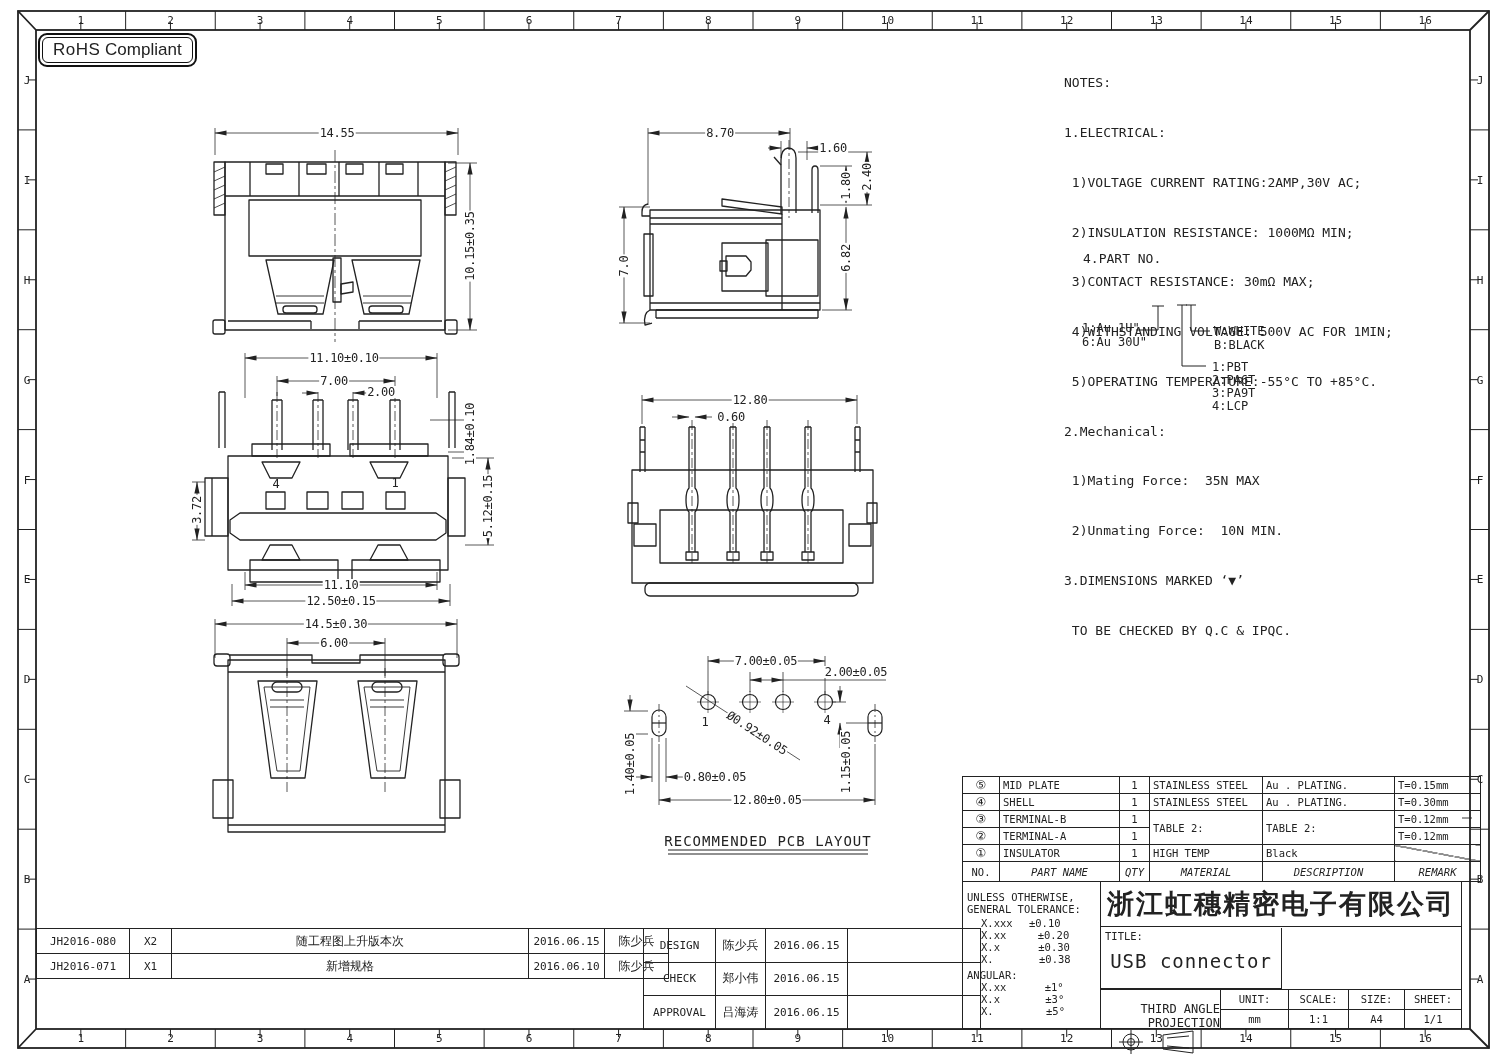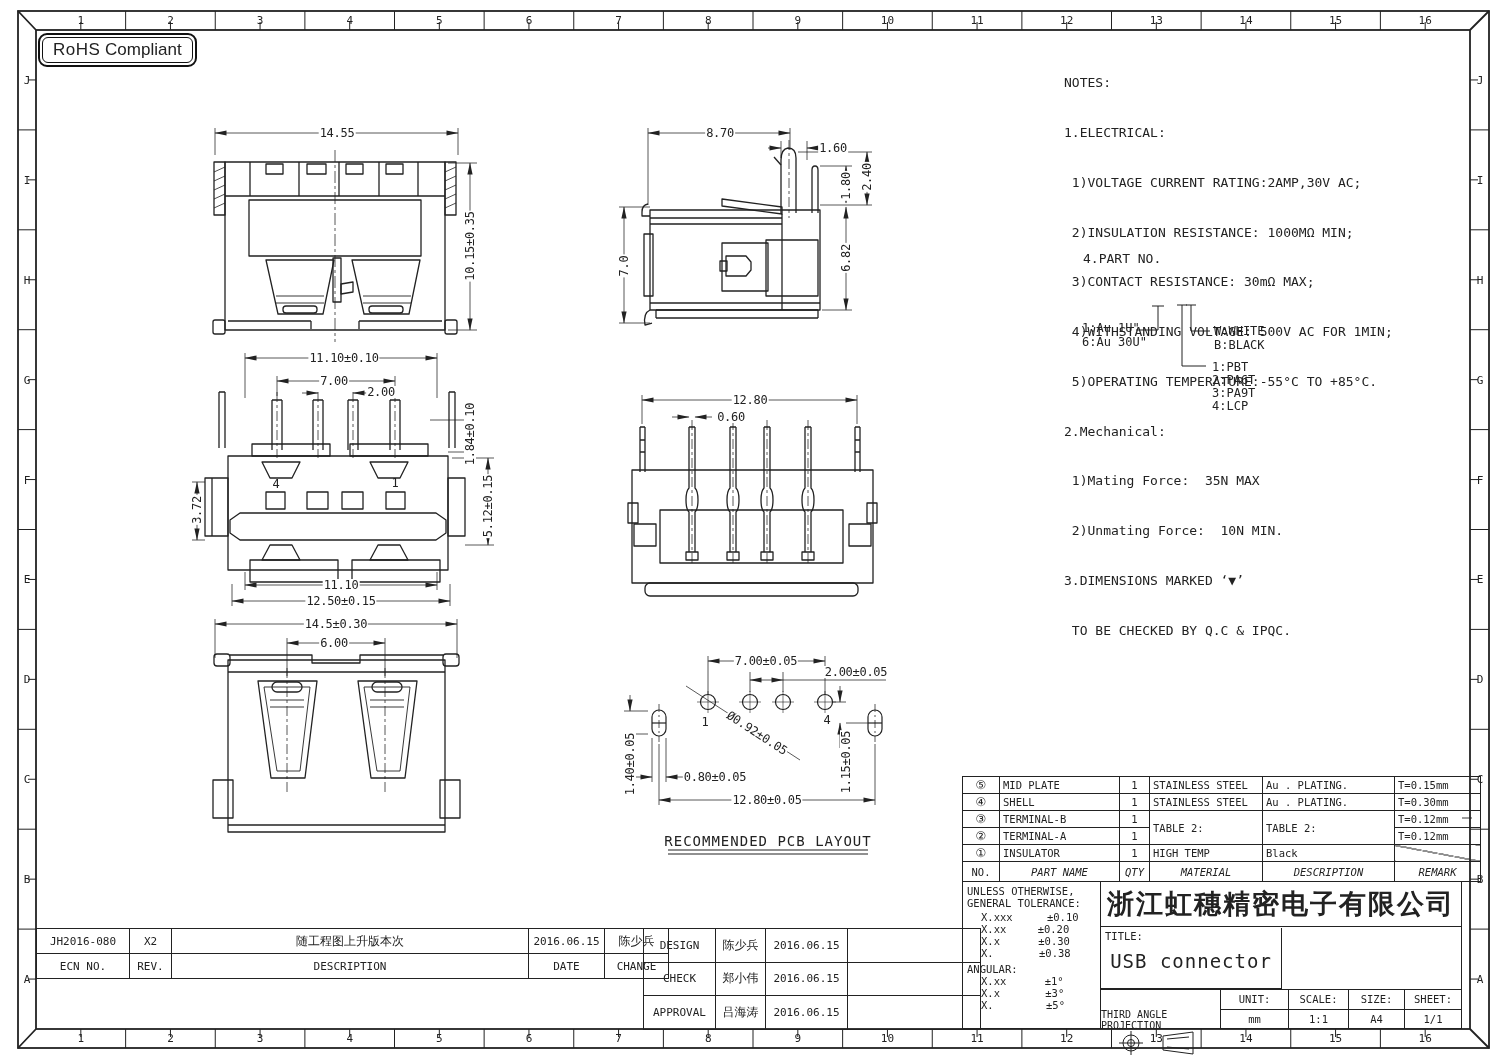--- a/index.html
+++ b/index.html
@@ -545,25 +545,25 @@
       <td>MATERIAL</td>
       <td>DESCRIPTION</td>
       <td>REMARK</td>
     </tr>
   </tbody>
     </table>
 
   <div id="tblock">
 
     <div class="cell small" style="left:0;top:0;width:138px;height:146px;border-right-width:1px;">
-      <div style="margin:3px 0 0 4px">UNLESS OTHERWISE,</div>
+      <div style="margin:9px 0 0 4px">UNLESS OTHERWISE,</div>
       <div style="margin-left:4px">GENERAL TOLERANCE:</div>
       <div style="margin:2px 0 0 18px">
         <span>X.xxx</span>
-        <span style="margin-left:28px">±0.10</span></div>
+        <span style="margin-left:10px">±0.10</span></div>
       <div style="margin-left:18px">
         <span>X.xx</span>
         <span style="margin-left:25px">±0.20</span></div>
       <div style="margin-left:18px">
         <span>X.x</span>
         <span style="margin-left:32px">±0.30</span></div>
       <div style="margin-left:18px">
         <span>X.</span>
         <span style="margin-left:39px">±0.38</span></div>
       <div style="margin:4px 0 0 4px">ANGULAR:</div>
@@ -580,21 +580,21 @@
 
     <div class="cell" style="left:138px;top:46px;width:181px;height:61px;border-right-width:1px;border-bottom-width:1px;">
       <div class="small" style="margin:2px 0 0 4px">TITLE:</div>
       <div id="main-title" style="text-align:center;margin-top:8px">USB connector</div>
     </div>
 
     <div id="company" class="cell" style="left:138px;top:0;width:360px;height:45px;border-bottom-width:1px;">浙江虹穗精密电子有限公司</div>
 
 
     <div class="cell" style="left:138px;top:107px;width:120px;height:39px;border-right-width:1px;border-top-width:1px;">
-      <div style="font-size:10px;text-align:left;margin-top:19px">THIRD ANGLE PROJECTION</div>
+      <div style="font-size:12px;text-align:right;margin-top:12px">THIRD ANGLE PROJECTION</div>
       <svg width="120" height="24">
         <g stroke="#222" fill="none" stroke-width="1">
           <circle cx="30" cy="12" r="8"></circle>
             <circle cx="30" cy="12" r="3.5"></circle>
           <path d="M18,12 H42 M30,0 V24"></path>
           <path d="M62,5 L92,1 M62,19 L92,23 M62,5 V19 M92,1 V23 M66,8 L88,6 M66,16 L88,18"></path>
         </g>
       </svg>
     </div>
     <div class="cell small" style="left:258px;top:107px;width:68px;height:39px;border-right-width:1px;border-top-width:1px;">
@@ -618,25 +618,25 @@
   <table id="rev" class="abs" style="left:36px;top:928px">
     <tbody>
         <tr>
       <td style="width:86px">JH2016-080</td>
       <td style="width:35px">X2</td>
       <td class="zh" style="width:350px">随工程图上升版本次</td>
       <td style="width:69px">2016.06.15</td>
       <td class="zh" style="width:57px">陈少兵</td>
     </tr>
     <tr>
-      <td>ECN NO.</td>
-      <td>REV.</td>
-      <td>DESCRIPTION</td>
-      <td>DATE</td>
-      <td>CHANGE</td>
+      <td>JH2016-071</td>
+      <td>X1</td>
+      <td class="zh">新增规格</td>
+      <td>2016.06.10</td>
+      <td class="zh">陈少兵</td>
     </tr>
   </tbody>
     </table>
 
   <table id="apv" class="abs" style="left:643px;top:928px">
     <tbody>
         <tr>
       <td style="width:65px">DESIGN</td>
       <td class="zh" style="width:43px">陈少兵</td>
       <td style="width:75px">2016.06.15</td>

